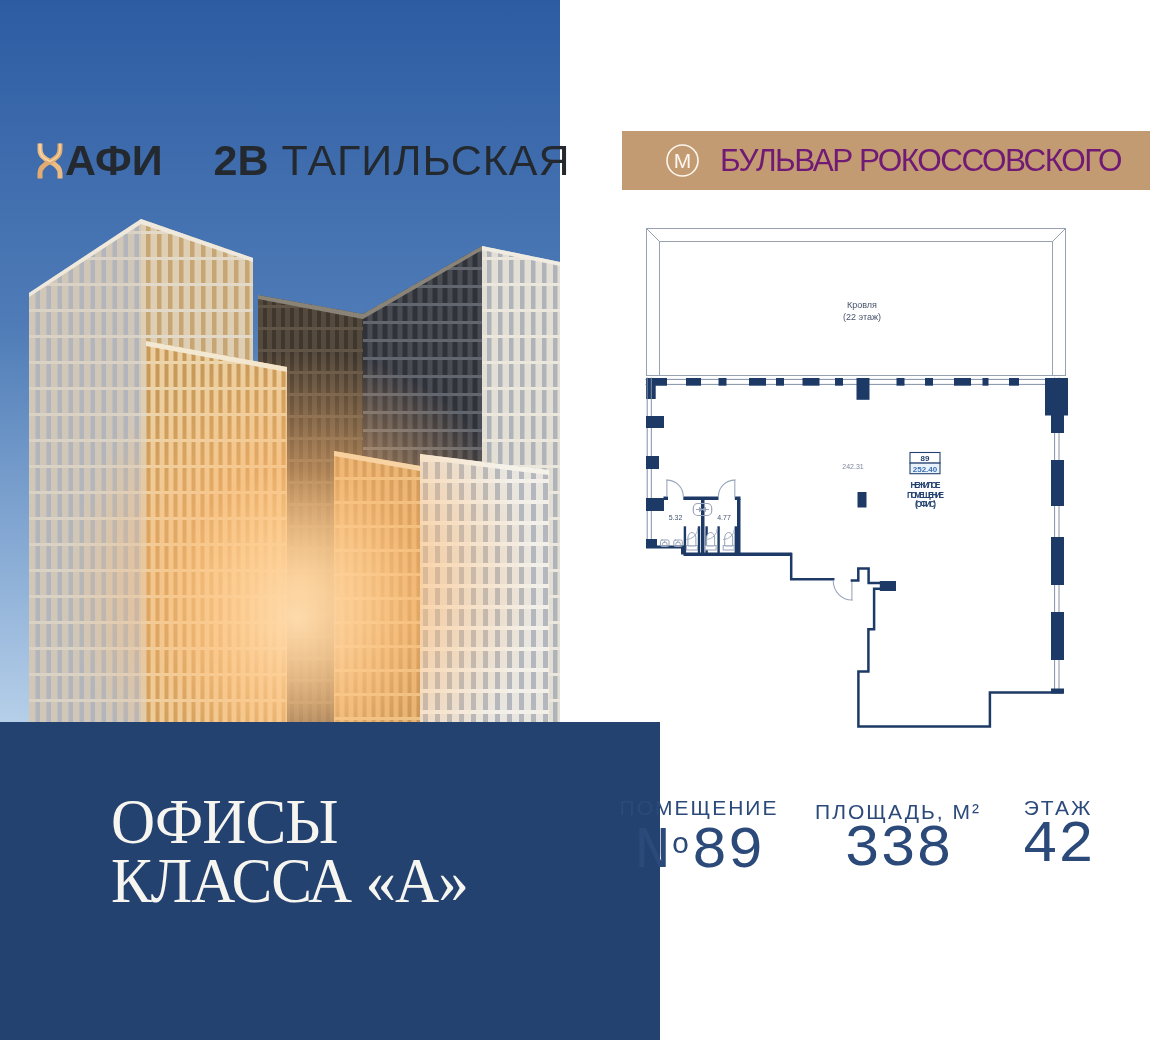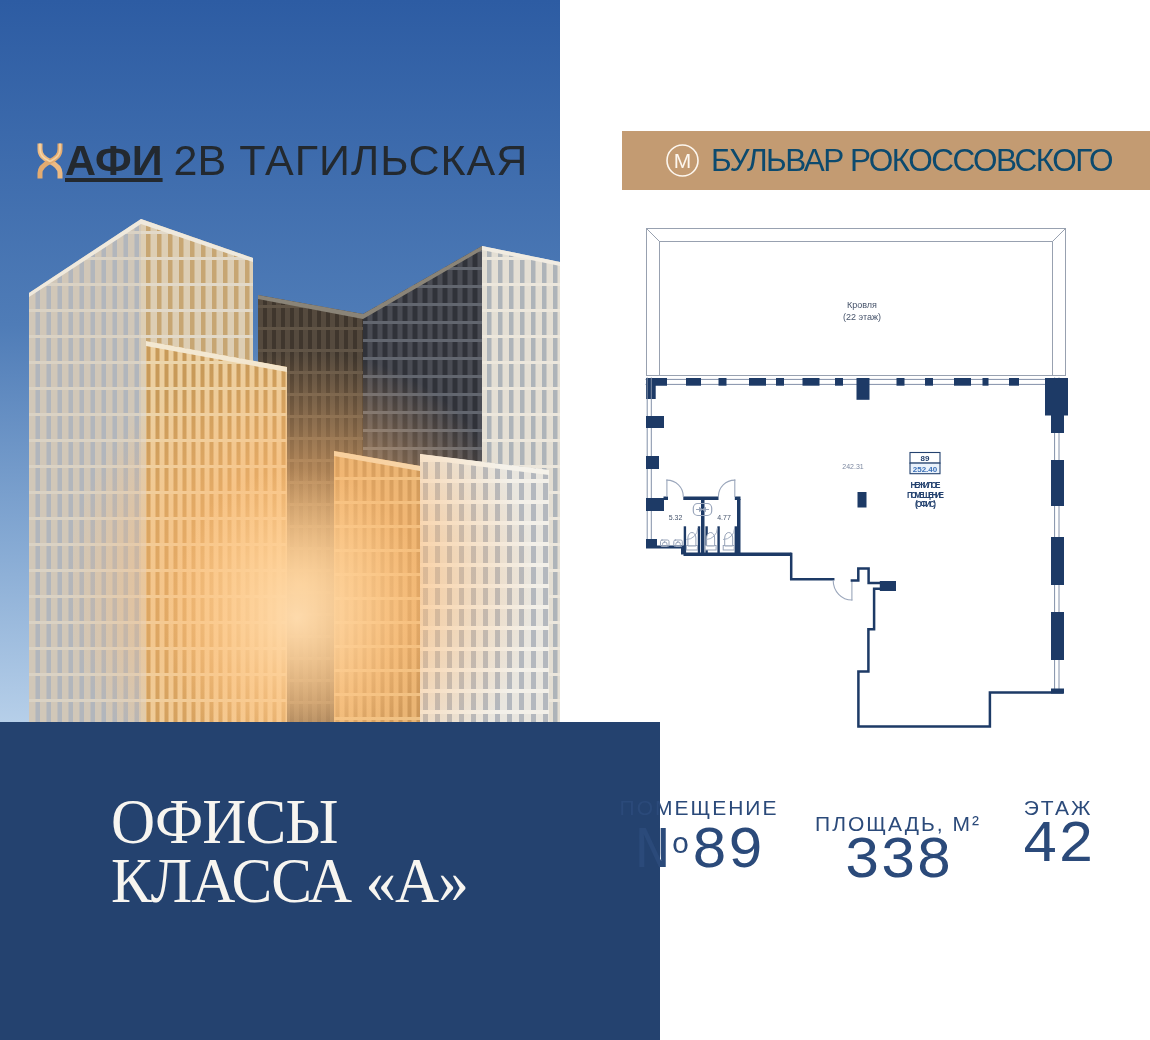--- a/index.html
+++ b/index.html
@@ -4,21 +4,21 @@
 <style>
   html,body{margin:0;padding:0;}
   .page{position:relative;width:1150px;height:1040px;background:#ffffff;overflow:hidden;font-family:"Liberation Sans",sans-serif;}
   .photo{position:absolute;left:0;top:0;width:560px;height:722px;}
   .slogan{position:absolute;left:0;top:722px;width:660px;height:318px;background:#24426f;}
   .slogan .txt{position:absolute;left:111px;top:71px;color:#f7f5f0;font-family:"Liberation Serif",serif;font-size:63px;line-height:59px;letter-spacing:-1px;font-weight:400;transform:scaleX(0.97);transform-origin:0 0;}
   .logo{position:absolute;left:35px;top:140px;}
   .logo span{font-size:43px;color:#23292f;vertical-align:top;line-height:40px;}
   .badge{position:absolute;left:622px;top:131px;width:528px;height:59px;background:#c39b72;}
   .badge .m{position:absolute;left:44px;top:13px;width:33px;height:33px;}
-  .badge .t{position:absolute;left:89px;top:11px;color:#0c4a6e;font-size:31.5px;letter-spacing:-1.5px;white-space:nowrap;}
+  .badge .t{position:absolute;left:98px;top:11px;color:#701a75;font-size:31.5px;letter-spacing:-1.5px;white-space:nowrap;}
   .info{position:absolute;left:0;top:796px;width:1150px;color:#2b4a7a;}
   .col{position:absolute;text-align:center;}
   .col .lab{font-size:21px;letter-spacing:2px;}
   .col .num{font-family:Liberation Mono, monospace;font-size:60px;line-height:58px;margin-top:-4px;}
   .deg{font-size:0.5em;vertical-align:0.48em;margin:0 2px 0 1px;}
 </style>
 </head>
 <body>
 <div class="page">
 
@@ -124,21 +124,21 @@
 </svg>
 </div>
 
 <div class="logo">
 
 <svg width="30" height="36" viewBox="0 0 30 36" style="vertical-align:top;margin-top:3px;">
   <path d="M5,0.5 V6 C5,12 8,15 15,18.5 C22,22 25,25 25,30 V35.5" fill="none" stroke="#ecba83" stroke-width="5"></path>
   <path d="M25,0.5 V6 C25,12 22,15 15,18.5 C8,22 5,25 5,30 V35.5" fill="none" stroke="#e3ab70" stroke-width="5"></path>
   <path d="M25,0.5 V6 C25,12 22,15 15,18.5" fill="none" stroke="#f3cf9f" stroke-width="1.8"></path>
   <path d="M5,0.5 V6 C5,12 8,15 15,18.5" fill="none" stroke="#f6d7a9" stroke-width="1.6"></path>
-</svg><span style="font-weight:bold;text-decoration:underline;">АФИ</span><span style="width:11px;display:inline-block;"></span><span style="font-weight:400;">2В</span><span style="width:13px;display:inline-block;"></span><span style="font-weight:400;letter-spacing:1px;">ТАГИЛЬСКАЯ</span>
+</svg><span style="font-weight:bold;">АФИ</span><span style="width:11px;display:inline-block;"></span><span style="font-weight:700;margin-left:40px;">2В</span><span style="width:13px;display:inline-block;"></span><span style="font-weight:400;letter-spacing:1px;">ТАГИЛЬСКАЯ</span>
 </div>
 
 <div class="slogan">
 
   <div class="txt">ОФИСЫ<br>КЛАССА «А»</div>
 </div>
 
 <div class="badge">
 
   <svg class="m" width="33" height="33" viewBox="0 0 33 33">
@@ -318,21 +318,21 @@
 </g>
 </svg>
 
 <div class="info">
 
   <div class="col" style="left:609px;top:0;width:180px;">
     <div class="lab">ПОМЕЩЕНИЕ</div>
     <div class="num">N<span class="deg">o</span>89</div>
   </div>
 
-  <div class="col" style="left:808px;top:16px;width:180px;">
+  <div class="col" style="left:808px;top:4px;width:180px;">
     <div class="lab">ПЛОЩАДЬ, М²</div>
     <div class="num">338</div>
   </div>
 
   <div class="col" style="left:968px;top:0;width:180px;">
     <div class="lab">ЭТАЖ</div>
     <div class="num">42</div>
   </div>
 </div>
 

